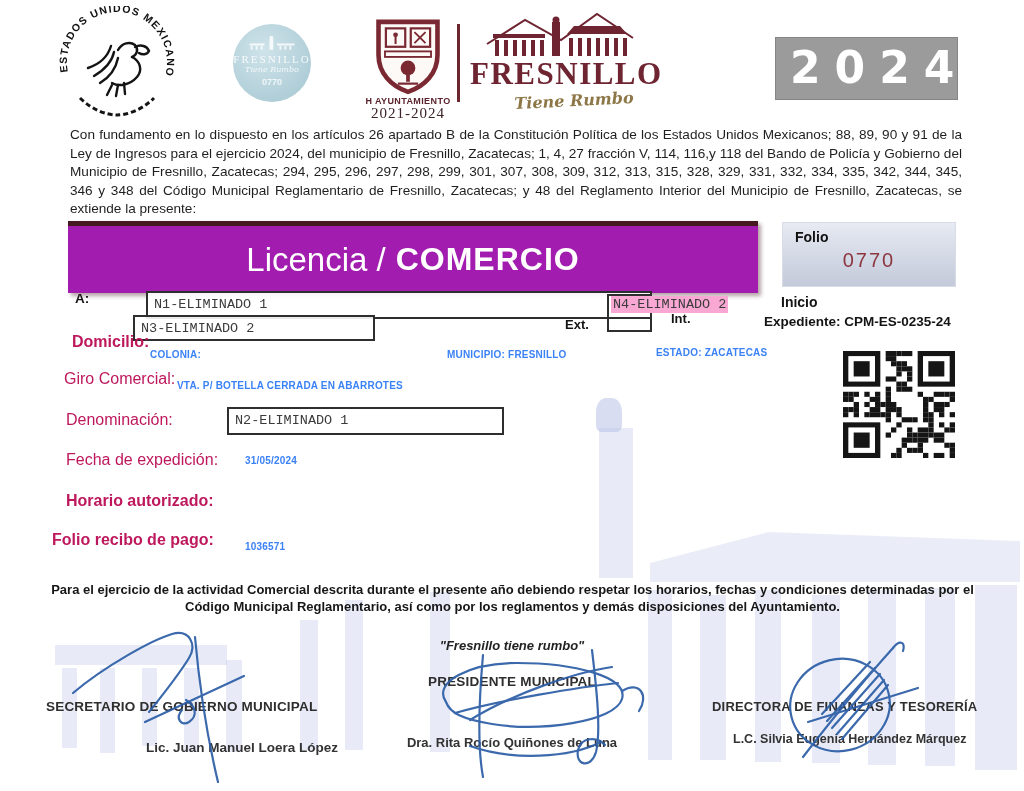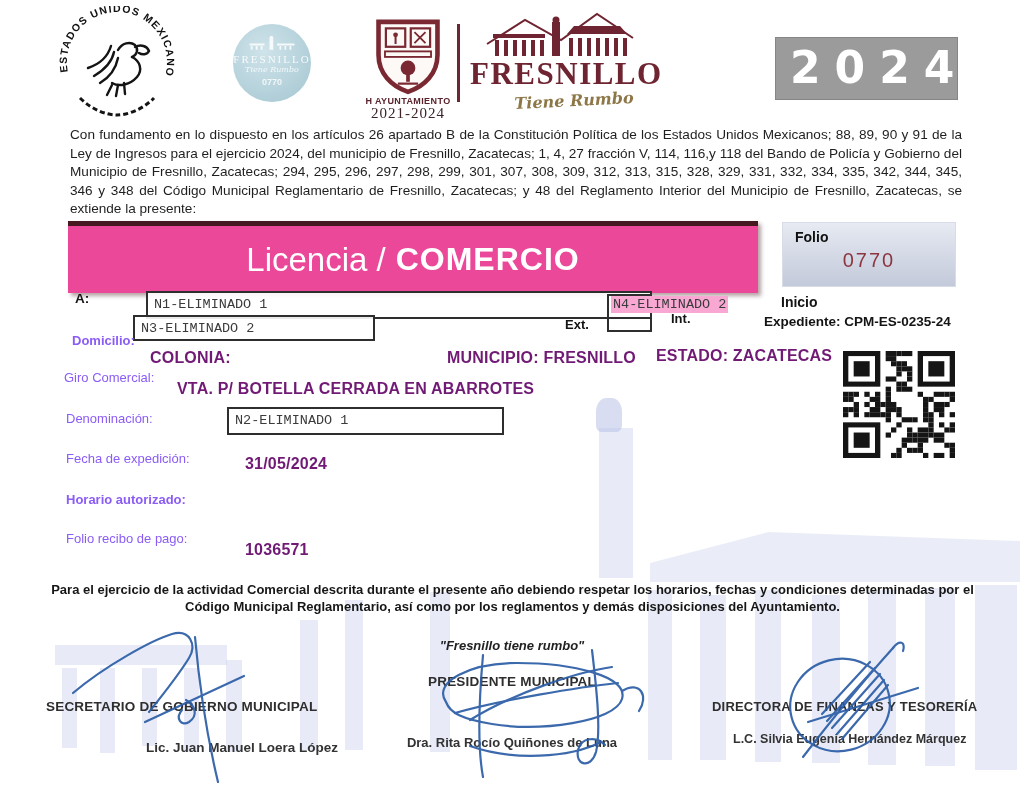--- a/index.html
+++ b/index.html
@@ -24,31 +24,31 @@
   .hdr-divider{background:#6b2830;}
   .brand-name{font-family:"Liberation Serif",serif;font-weight:bold;font-size:31px;color:#6e2531;letter-spacing:1.5px;line-height:1;}
   .brand-tag{font-family:"DejaVu Serif",serif;font-style:italic;font-weight:bold;font-size:16px;color:#8d7747;
              transform:rotate(-3deg);margin:2px 0 0 28px;}
   .year-badge{background:#9b9b9b;border:1px solid #858585;color:#ffffff;
               font-family:"DejaVu Sans",sans-serif;font-weight:800;font-size:44px;
               letter-spacing:14px;text-align:center;line-height:59px;text-indent:14px;}
 
   
   .intro{font-size:13.6px;line-height:18.6px;text-align:justify;color:#1f1f1f;margin:0;}
-  .banner{background:#ec4899;border-top:5px solid #45191f;box-shadow:3px 3px 4px rgba(90,50,55,.45);
+  .banner{background:#a21caf;border-top:5px solid #45191f;box-shadow:3px 3px 4px rgba(90,50,55,.45);
           display:flex;align-items:center;justify-content:center;gap:10px;color:#fff;}
   .banner .t1{font-size:33px;font-weight:400;}
   .banner .t2{font-size:32px;font-weight:800;letter-spacing:1px;}
   .folio-box{background:linear-gradient(180deg,#e7eaf2 0%,#cdd3e1 70%,#c3cad9 100%);box-shadow:0 0 0 1px #d8dce6;}
   .folio-box .f-label{font-size:14px;font-weight:bold;color:#101010;padding:6px 0 0 12px;}
   .folio-box .f-value{font-size:20px;color:#8c3640;letter-spacing:2px;text-align:center;margin-top:4px;}
 
-  .lbl{font-size:13px;color:#8b5cf6;}
+  .lbl{font-size:16px;color:#be185d;}
   .lbl-b{font-size:13.5px;font-weight:bold;color:#141414;}
-  .bval{font-size:16px;font-weight:bold;color:#701a75;letter-spacing:.2px;}
+  .bval{font-size:10px;font-weight:bold;color:#3b82f6;letter-spacing:.2px;}
   .mono{font-family:"Liberation Mono","DejaVu Sans Mono",monospace;font-size:13.5px;color:#3b3b3b;}
   .rbox{border:2px solid #2e2e2e;background:rgba(255,255,255,.9);box-sizing:border-box;padding:4px 0 0 6px;}
 
   .footer-para{font-size:13px;font-weight:bold;line-height:17px;text-align:center;color:#161616;margin:0;}
   .quote{font-size:13px;font-weight:bold;font-style:italic;text-align:center;color:#222;}
   .sig-title{font-size:13.5px;font-weight:bold;color:#2e2e2e;letter-spacing:.2px;}
   .sig-name{font-size:13.5px;font-weight:bold;color:#333;}
   .center-line{left:0;width:1024px;text-align:center;}
 
   svg{display:block;}
@@ -338,21 +338,21 @@
   <div class="bval abs" style="left:177px;top:380px;">VTA. P/ BOTELLA CERRADA EN ABARROTES</div>
 
   <div class="lbl abs" style="left:66px;top:411px;">Denominación:</div>
   <div class="rbox mono abs" style="left:227px;top:407px;width:277px;height:28px;">N2-ELIMINADO 1</div>
 
   <div class="lbl abs" style="left:66px;top:451px;">Fecha de expedición:</div>
   <div class="bval abs" style="left:245px;top:455px;">31/05/2024</div>
 
   <div class="lbl abs" style="left:66px;top:492px;font-weight:bold;">Horario autorizado:</div>
 
-  <div class="lbl abs" style="left:66px;top:531px;">Folio recibo de pago:</div>
+  <div class="lbl abs" style="left:52px;top:531px;font-weight:bold;">Folio recibo de pago:</div>
   <div class="bval abs" style="left:245px;top:541px;">1036571</div>
 
   <p class="footer-para abs" style="left:35px;top:581px;width:955px;">Para el ejercicio de la actividad Comercial descrita durante el presente año debiendo respetar los horarios, fechas y condiciones determinadas por el Código Municipal Reglamentario, así como por los reglamentos y demás disposiciones del Ayuntamiento.</p>
 
   <div class="quote abs center-line" style="top:638px;">"Fresnillo tiene rumbo"</div>
   <div class="sig-title abs center-line" style="top:674px;">PRESIDENTE MUNICIPAL</div>
   <div class="sig-name abs center-line" style="top:735px;font-size:13px;">Dra. Rita Rocío Quiñones de Luna</div>
 
   <div class="sig-title abs" style="left:46px;top:699px;">SECRETARIO DE GOBIERNO MUNICIPAL</div>
   <div class="sig-name abs" style="left:128px;top:740px;padding-left:18px;">Lic. Juan Manuel Loera López</div>

